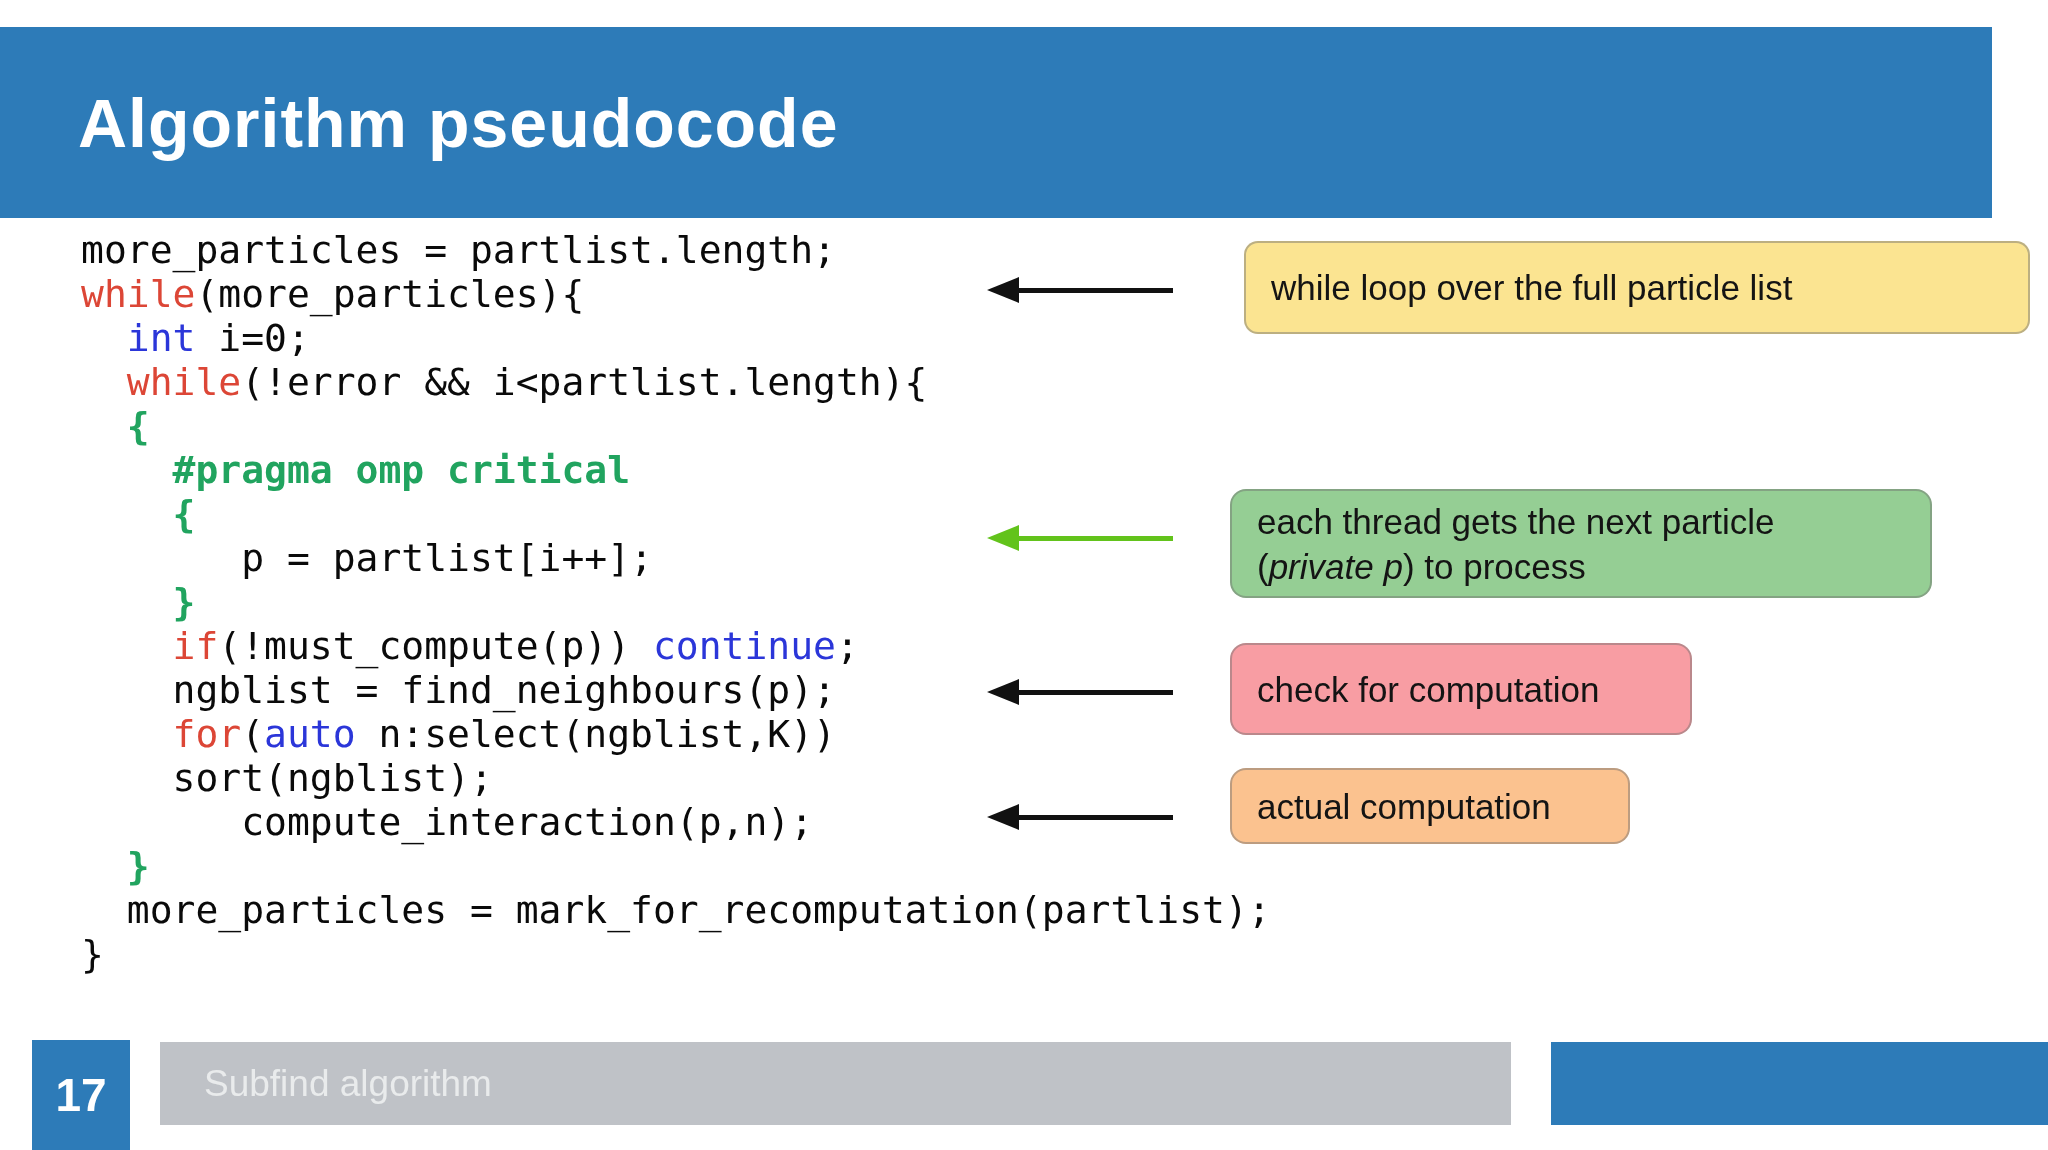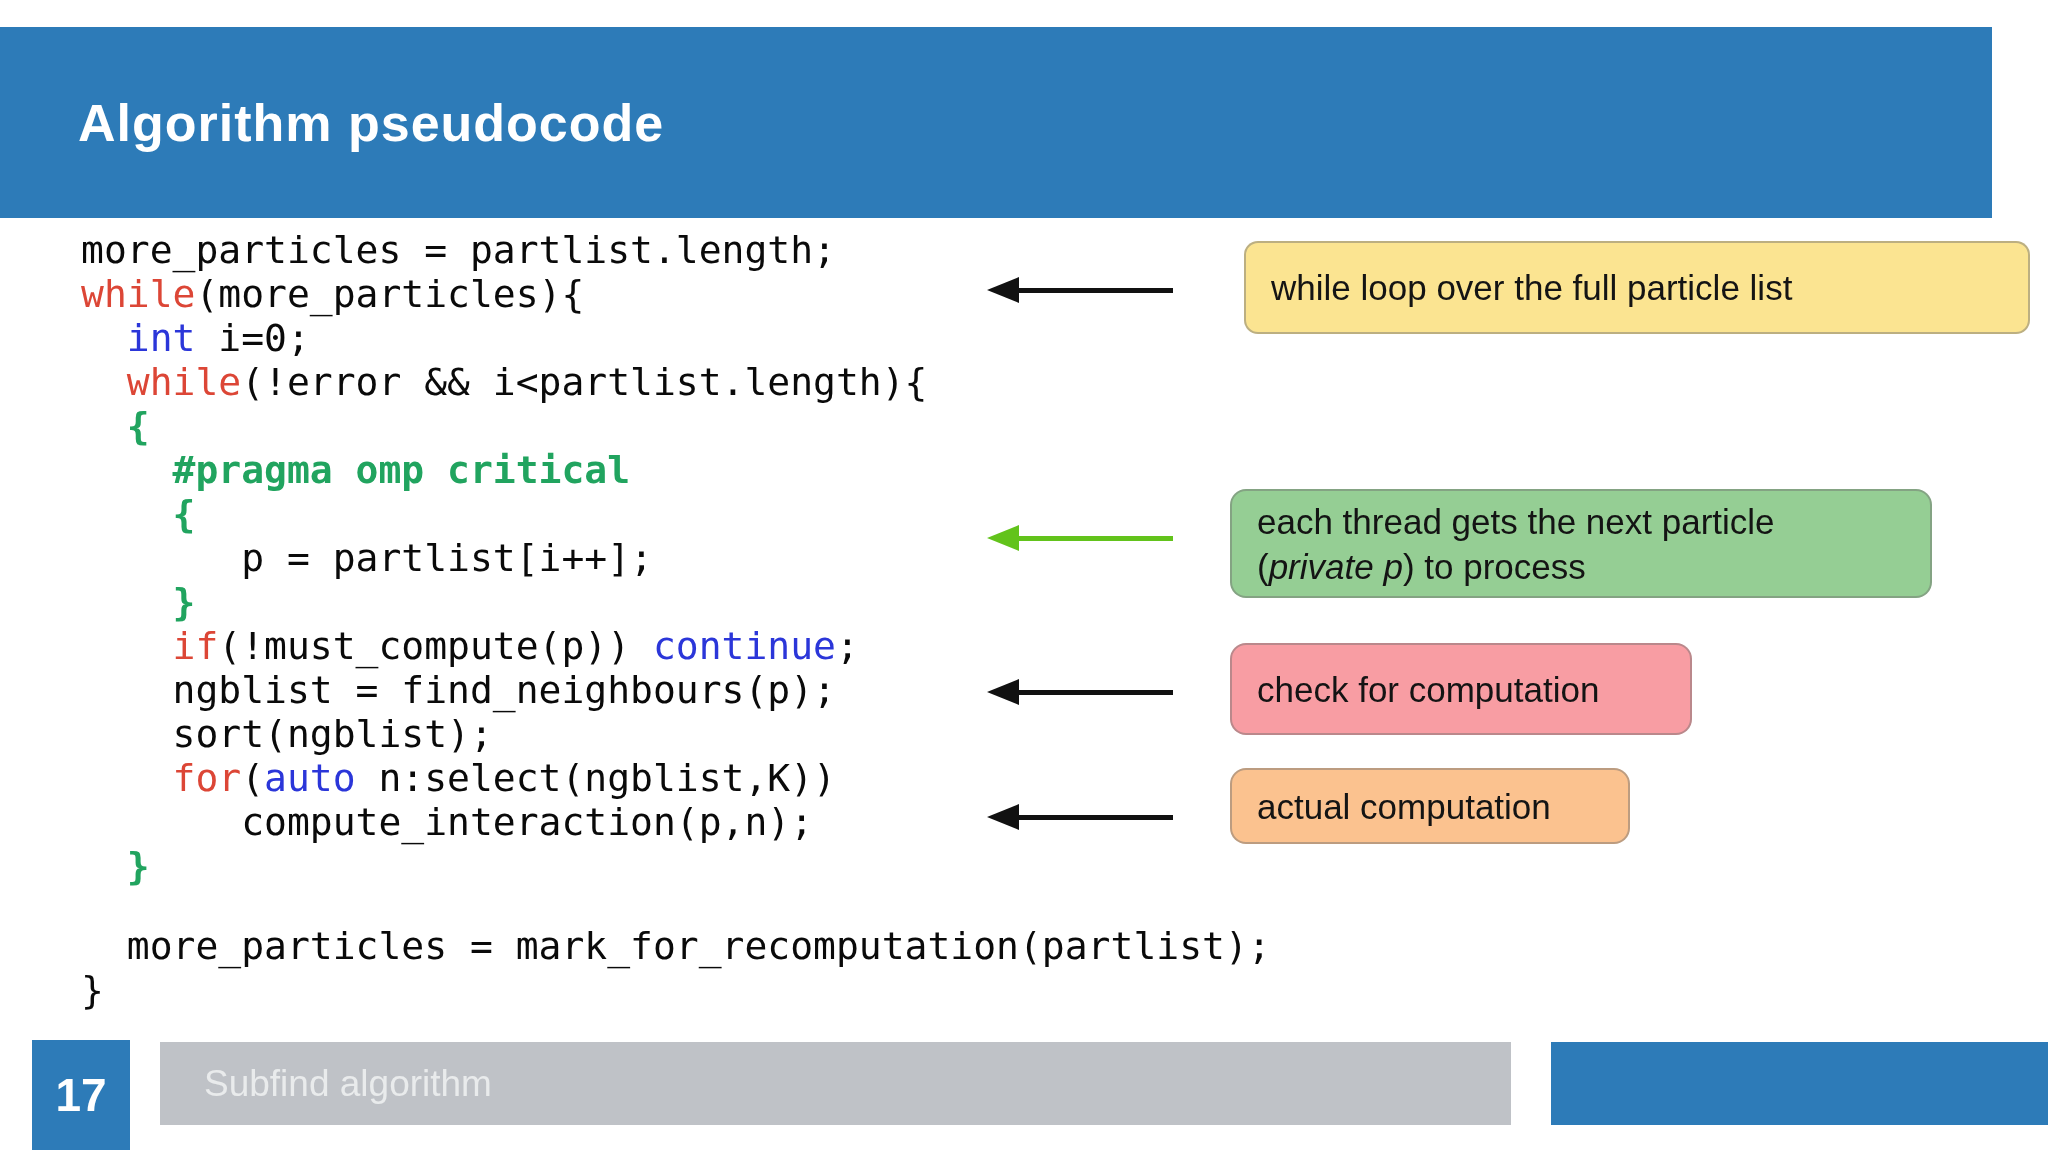--- a/index.html
+++ b/index.html
@@ -23,21 +23,21 @@
     font-family:"Liberation Sans", sans-serif;
   }
 
   
   .header-bar{
     position:absolute;left:0;top:27px;width:1992px;height:191px;
     background:var(--header-blue);
     display:flex;align-items:center;
   }
   .slide-title{
-    color:#ffffff;font-size:52px;font-weight:bold;
+    color:#ffffff;font-size:68px;font-weight:bold;
     padding-left:78px;letter-spacing:1px;
   }
 
   
   .code-block{
     position:absolute;left:81px;top:228px;
     font-family:"DejaVu Sans Mono", monospace;
     font-size:38px;line-height:44px;color:var(--code-black);
   }
   .code-line{white-space:pre;}
@@ -113,25 +113,25 @@
       <div class="code-line" style="padding-left: 0ch;"><span class="tok-red">while</span><span class="tok-plain">(more_particles){</span></div>
       <div class="code-line" style="padding-left: 2ch;"><span class="tok-blue">int</span><span class="tok-plain"> i=0;</span></div>
       <div class="code-line" style="padding-left: 2ch;"><span class="tok-red">while</span><span class="tok-plain">(!error &amp;&amp; i&lt;partlist.length){</span></div>
       <div class="code-line" style="padding-left: 2ch;"><span class="tok-green">{</span></div>
       <div class="code-line" style="padding-left: 4ch;"><span class="tok-green">#pragma omp critical</span></div>
       <div class="code-line" style="padding-left: 4ch;"><span class="tok-green">{</span></div>
       <div class="code-line" style="padding-left: 7ch;"><span class="tok-plain">p = partlist[i++];</span></div>
       <div class="code-line" style="padding-left: 4ch;"><span class="tok-green">}</span></div>
       <div class="code-line" style="padding-left: 4ch;"><span class="tok-red">if</span><span class="tok-plain">(!must_compute(p)) </span><span class="tok-blue">continue</span><span class="tok-plain">;</span></div>
       <div class="code-line" style="padding-left: 4ch;"><span class="tok-plain">ngblist = find_neighbours(p);</span></div>
+      <div class="code-line" style="padding-left: 4ch;"><span class="tok-red">for</span><span class="tok-plain">(</span><span class="tok-blue">auto</span><span class="tok-plain"> n:select(ngblist,K))</span></div>
       <div class="code-line" style="padding-left: 4ch;"><span class="tok-plain">sort(ngblist);</span></div>
-      <div class="code-line" style="padding-left: 4ch;"><span class="tok-red">for</span><span class="tok-plain">(</span><span class="tok-blue">auto</span><span class="tok-plain"> n:select(ngblist,K))</span></div>
       <div class="code-line" style="padding-left: 7ch;"><span class="tok-plain">compute_interaction(p,n);</span></div>
       <div class="code-line" style="padding-left: 2ch;"><span class="tok-green">}</span></div>
-      <div class="code-line" style="padding-left: 2ch; margin-top: 36px;"><span class="tok-plain">more_particles = mark_for_recomputation(partlist);</span></div>
+      <div class="code-line" style="padding-left: 2ch;"><span class="tok-plain">more_particles = mark_for_recomputation(partlist);</span></div>
       <div class="code-line" style="padding-left: 0ch;"><span class="tok-plain">}</span></div>
     </div>
 
   <div class="arrow arrow-black arrow-1">
     <span class="head"></span>
     <span class="shaft"></span>
   </div>
   <div class="arrow arrow-green arrow-2">
     <span class="head"></span>
     <span class="shaft"></span>

